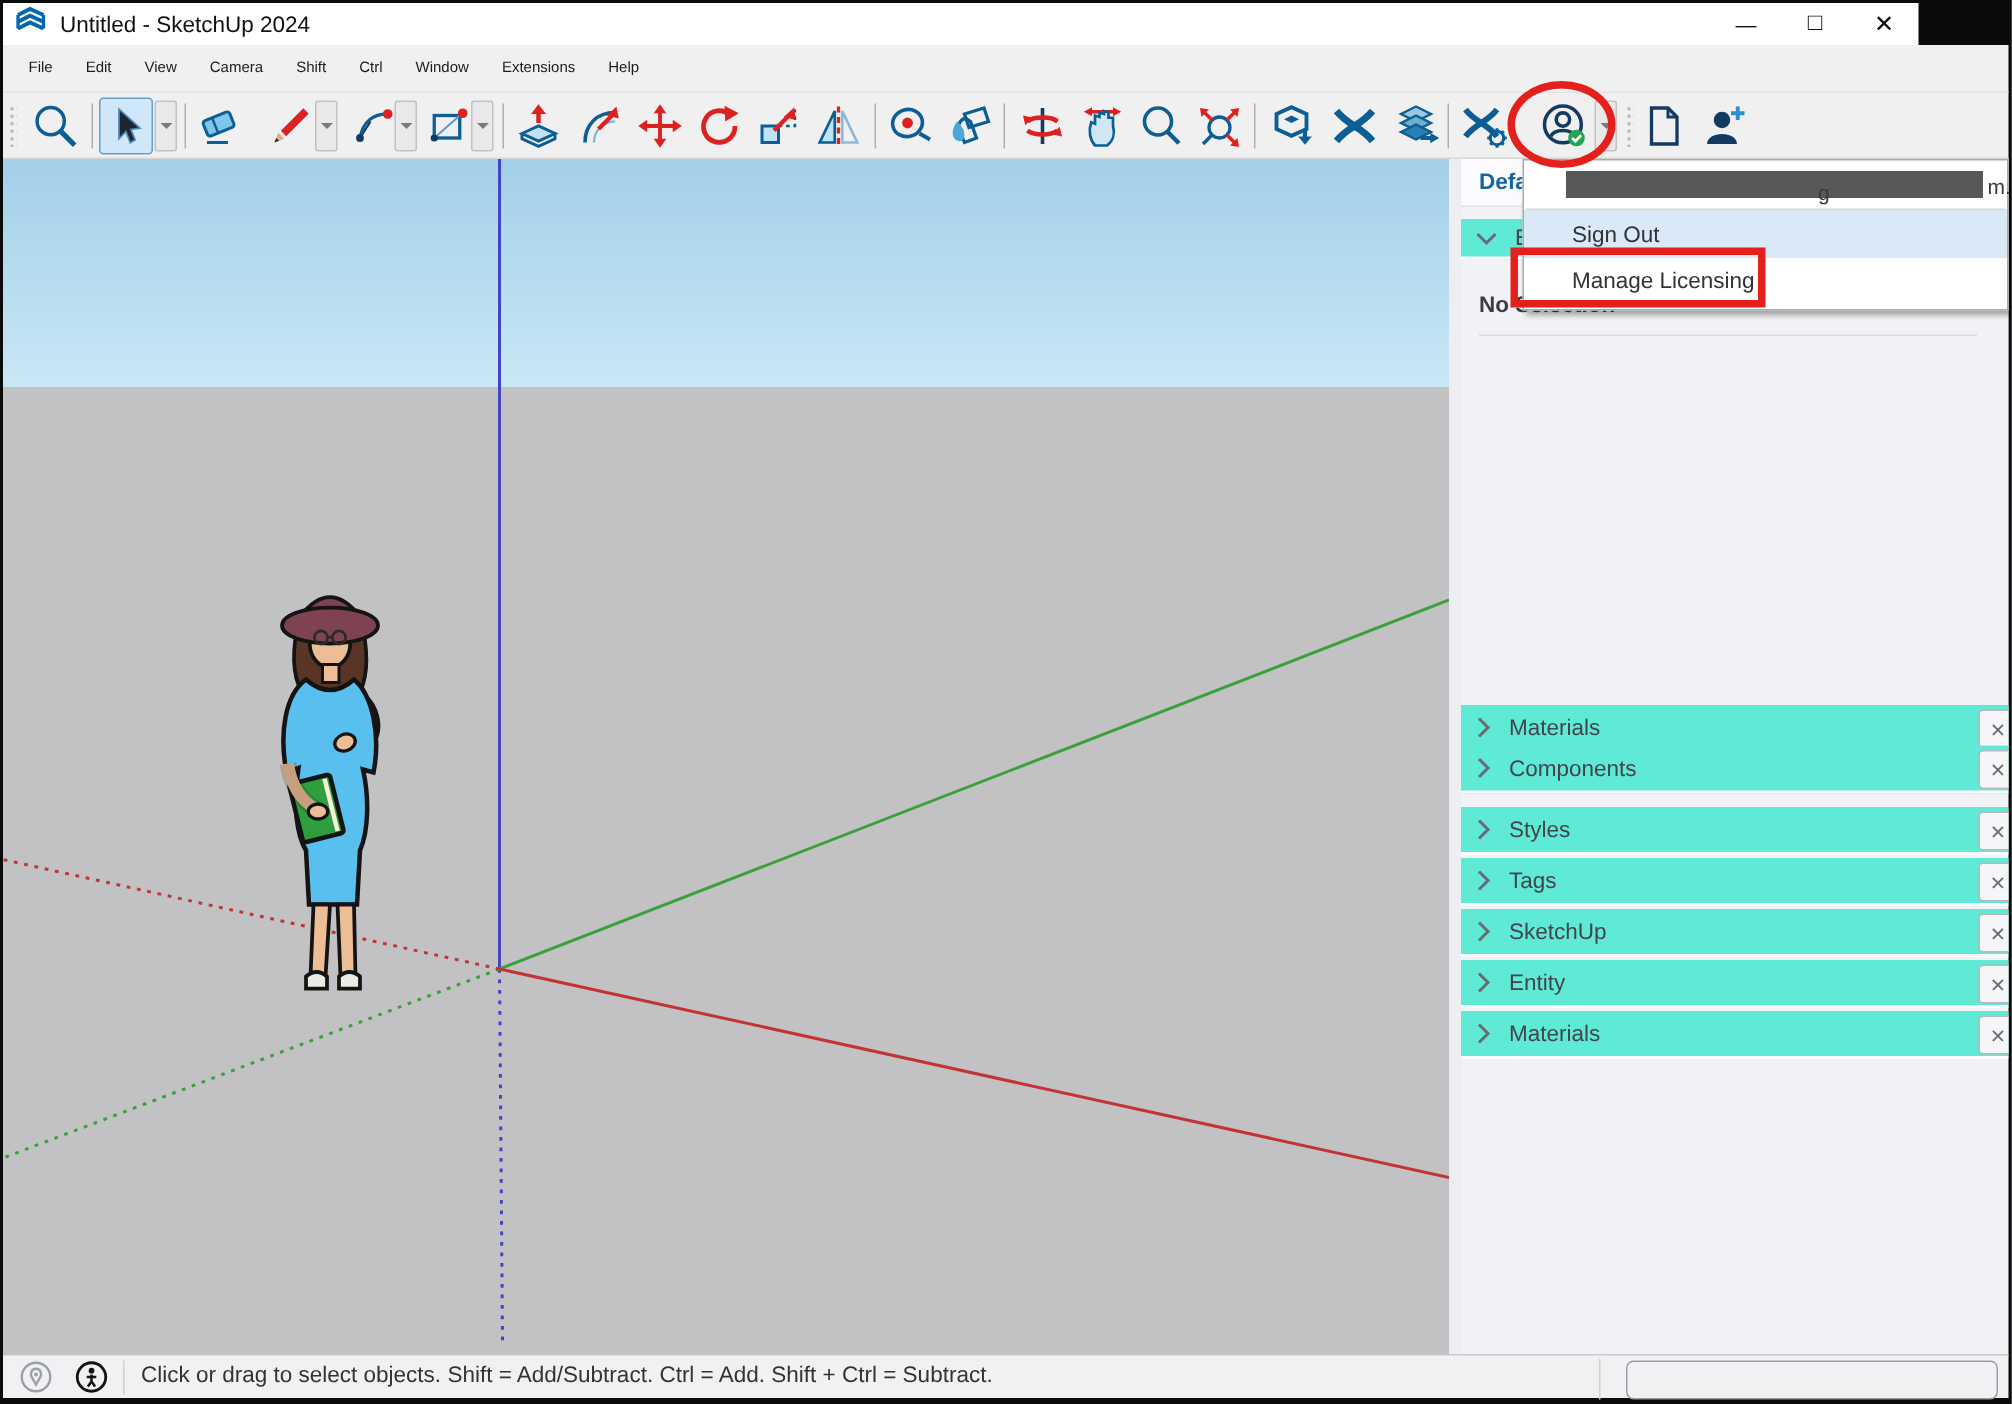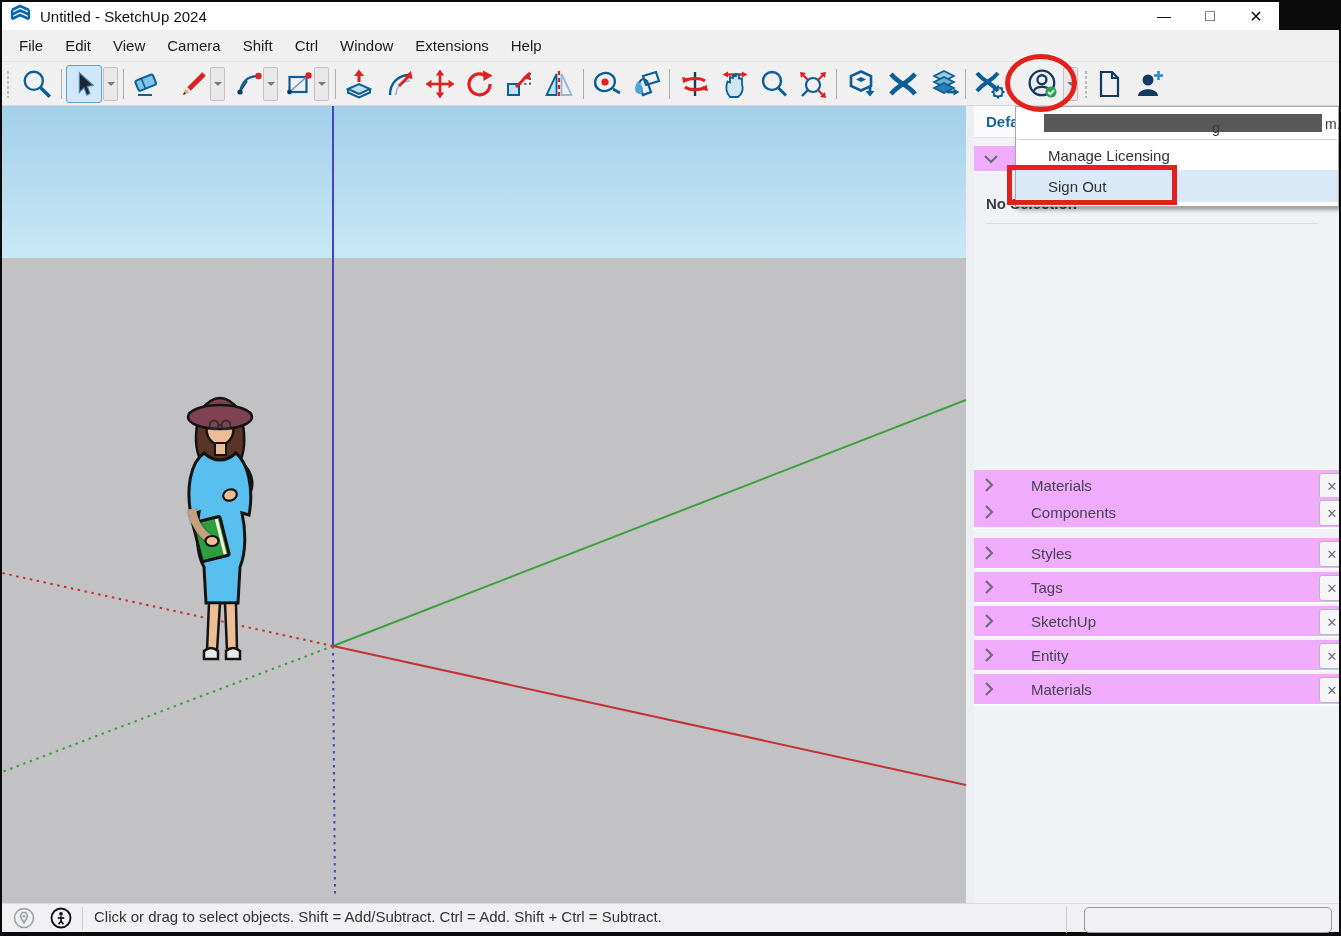--- a/index.html
+++ b/index.html
@@ -11,21 +11,21 @@
               display:flex; align-items:center; }
   #titlebar .logo { margin-left:8px; }
   #titlebar .title { margin-left:9px; font-size:15px; color:#111; }
   #win-controls { margin-left:auto; display:flex; height:100%; }
   #win-controls .wbtn { width:46px; height:100%; display:flex; align-items:center; justify-content:center;
                         font-size:14px; color:#111; }
 
   
   #menubar { position:absolute; left:2px; top:30px; width:1337px; height:32px; background:#f0f0f0;
              display:flex; align-items:center; padding-left:6px; border-bottom:1px solid #e3e3e3;}
-  #menubar .mitem { padding:0 11px; font-size:15px; color:#1c1c1c; height:100%; display:flex; align-items:center; }
+  #menubar .mitem { padding:0 11px; font-size:10px; color:#1c1c1c; height:100%; display:flex; align-items:center; }
 
   
   #toolbar { position:absolute; left:2px; top:62px; width:1337px; height:44px; background:#f0f0f0;
              border-bottom:1px solid #d8d8d8; }
   .tbtn { position:absolute; top:3px; width:36px; height:38px; display:flex; align-items:center;
           justify-content:center; border-radius:3px; }
   .tbtn.active { background:#cfe7f8; border:1px solid #63a0cf; }
   .ddbtn { position:absolute; top:5px; width:15px; height:34px; background:#e9e9e9; border:1px solid #c2c2c2;
            border-radius:2px; display:flex; align-items:center; justify-content:center; }
   .ddbtn:after { content:""; border:4px solid transparent; border-top-color:#7a7a7a; margin-top:4px; }
@@ -42,22 +42,22 @@
   #person { left:176px; top:283px; }
 
   
   #vdivider { position:absolute; left:966px; top:106px; width:8px; height:797px; background:#eceef1; }
 
   
   #tray { position:absolute; left:974px; top:106px; width:365px; height:797px; background:#f1f2f5; overflow:hidden; }
   #tray-title { position:absolute; left:0; top:0; width:100%; height:32px; background:#fbfbfd;
                 display:flex; align-items:center; padding-left:12px;
                 font-size:15px; font-weight:bold; color:#15669f; border-bottom:1px solid #e2e2e6; }
-  .tray-row { position:absolute; left:0; width:100%; height:32px; background:#f0abfc;
-              display:flex; align-items:center; border-bottom:2px solid #fbfbfd;gap:25px; }
+  .tray-row { position:absolute; left:0; width:100%; height:32px; background:#5eead4;
+              display:flex; align-items:center; border-bottom:2px solid #fbfbfd; }
   .tray-row .chev { margin-left:10px; display:flex; }
   .tray-row .tlabel { margin-left:12px; font-size:15px; color:#44444e; }
   .tray-close { position:absolute; right:-6px; top:3px; width:26px; height:26px; background:#f6f6f8;
                 border:1px solid #b7b7bf; border-radius:3px; display:flex; align-items:center;
                 justify-content:center; font-size:13px; color:#6d6d77; }
   #entity-header { top:40px; height:27px; }
   #entity-body { position:absolute; left:0; top:67px; width:100%; height:300px; background:#f1f2f5; }
   #no-selection { position:absolute; left:12px; top:22px; font-size:15px; font-weight:bold; color:#3c3c45; }
   #entity-sep { position:absolute; left:12px; top:50px; width:332px; height:1px; background:#dcdce0; }
 
@@ -516,22 +516,22 @@
     </div>
   </div>
 
   <div id="account-menu">
     <div class="am-row" id="am-user">
       <span class="frag" id="frag-g">g</span>
       <div id="redact-bar"></div>
       <span class="frag" id="frag-m">m.</span>
     </div>
     <div id="am-sep"></div>
+    <div class="am-row" id="am-signout">Sign Out</div>
     <div class="am-row">Manage Licensing</div>
-    <div class="am-row" id="am-signout">Sign Out</div>
   </div>
 
   <div id="annot-circle"></div>
   <div id="annot-rect"></div>
 
   <div id="statusbar">
     <span class="sicon" style="left:11px">
       <svg width="22" height="22" viewBox="0 0 22 22">
         <circle cx="11" cy="11" r="9.5" fill="none" stroke="#9aa0a6" stroke-width="1.6"></circle>
         <path d="M11 5.5 C8 5.5 6.8 8.8 8.3 11.3 L11 16 L13.7 11.3 C15.2 8.8 14 5.5 11 5.5 Z" fill="none" stroke="#9aa0a6" stroke-width="1.6"></path>

